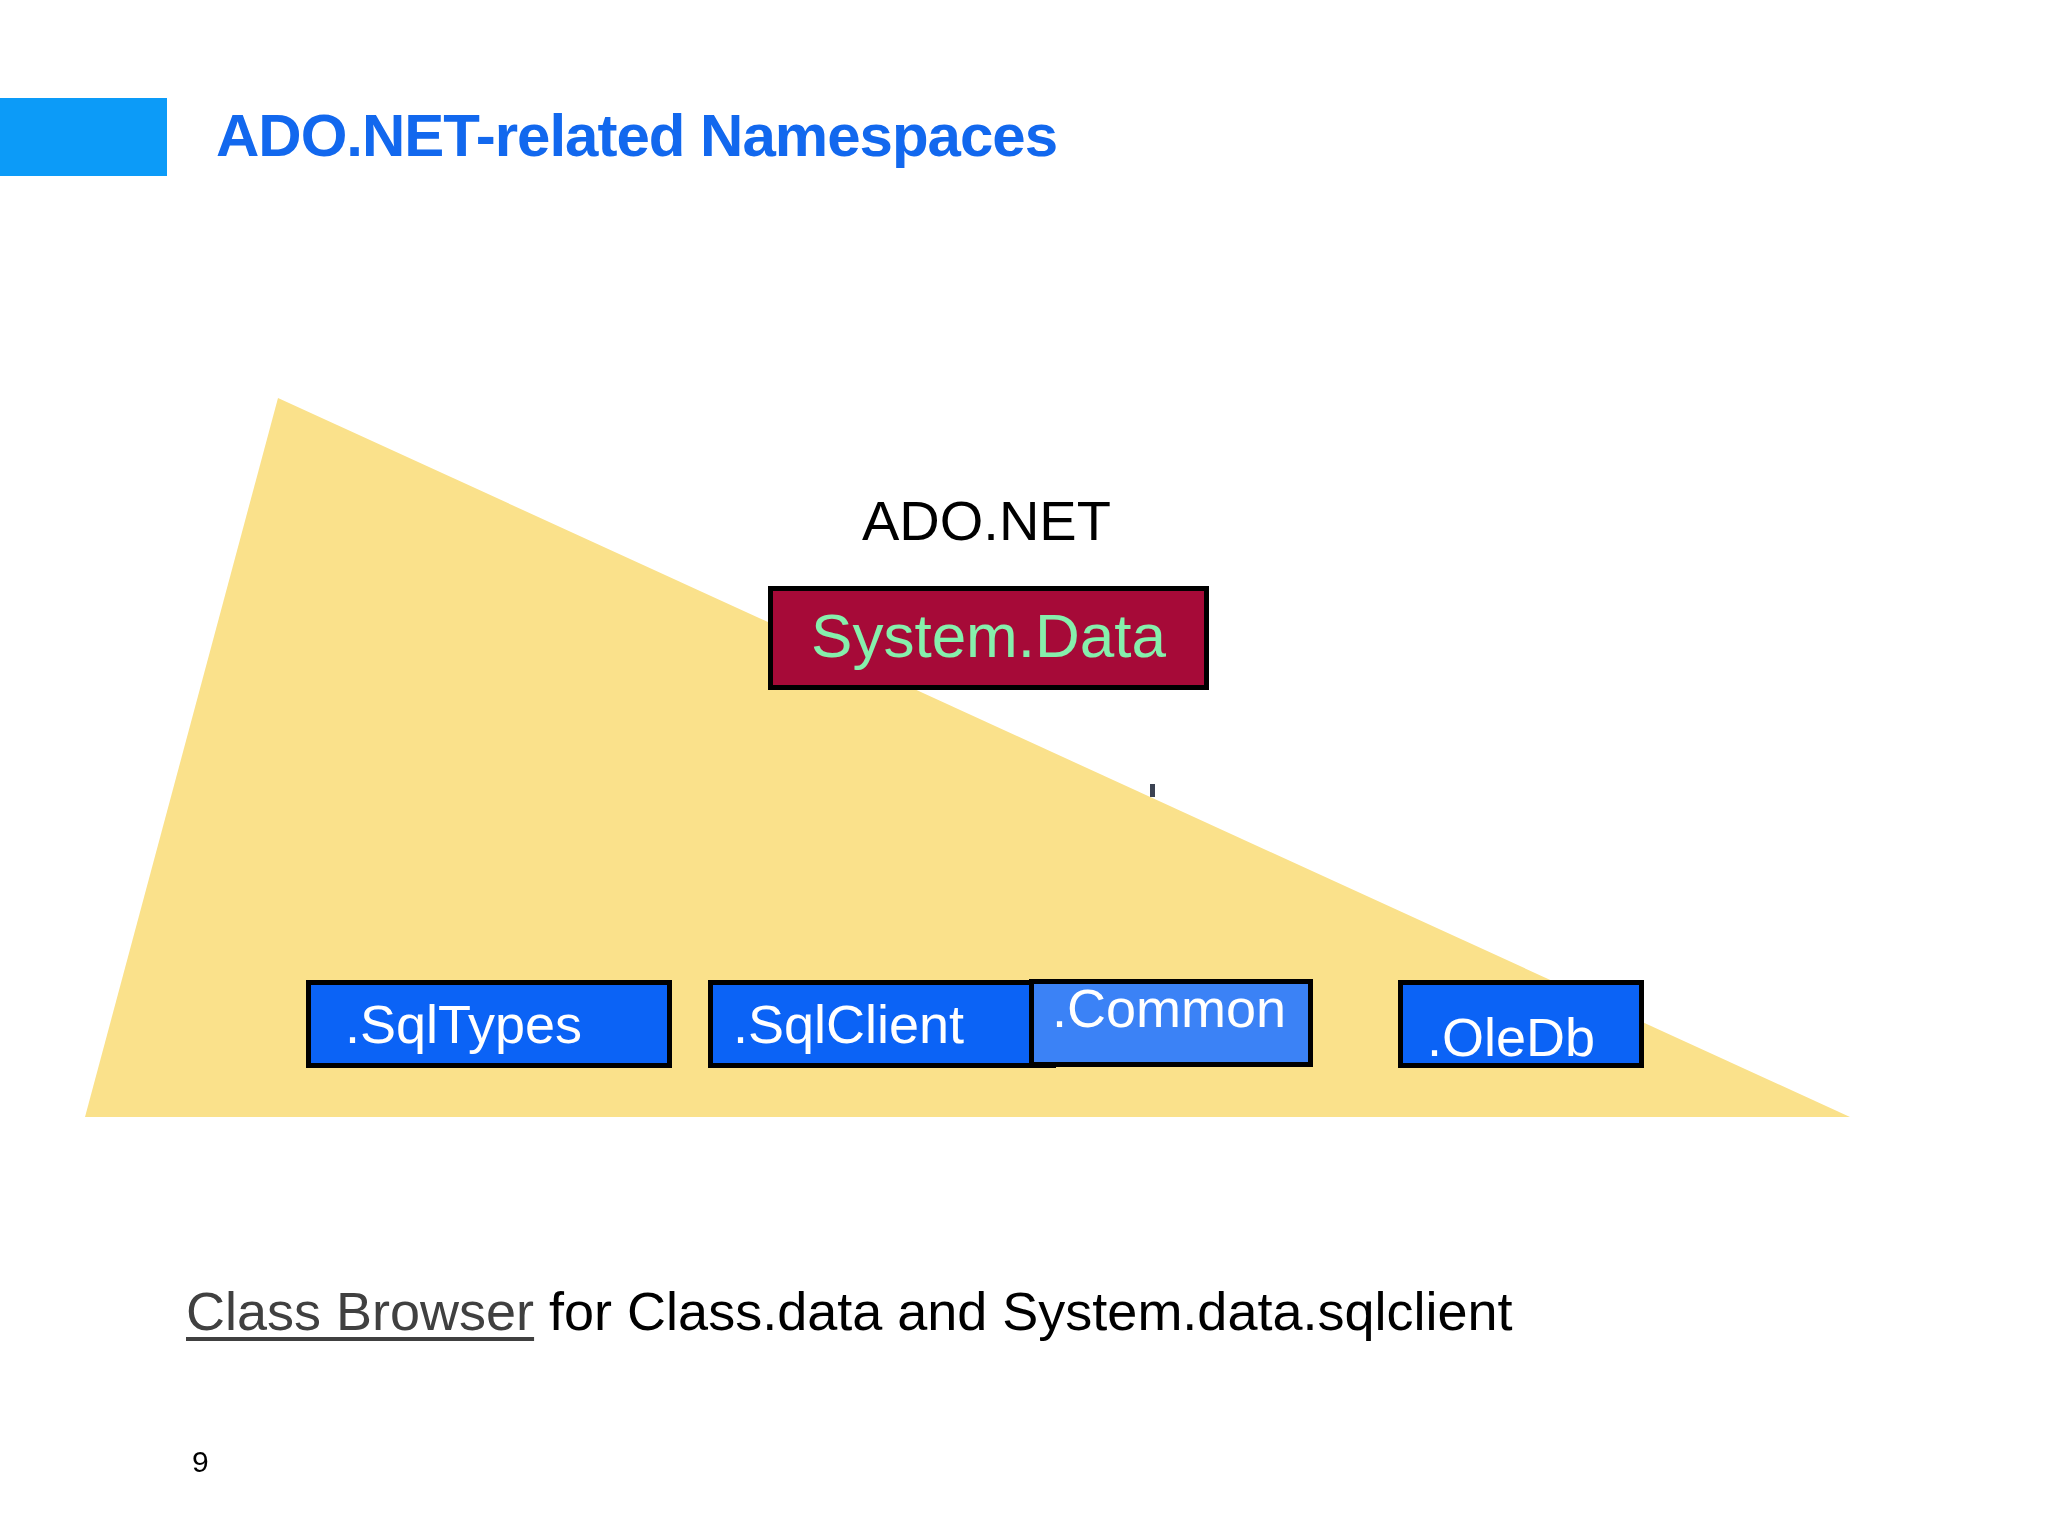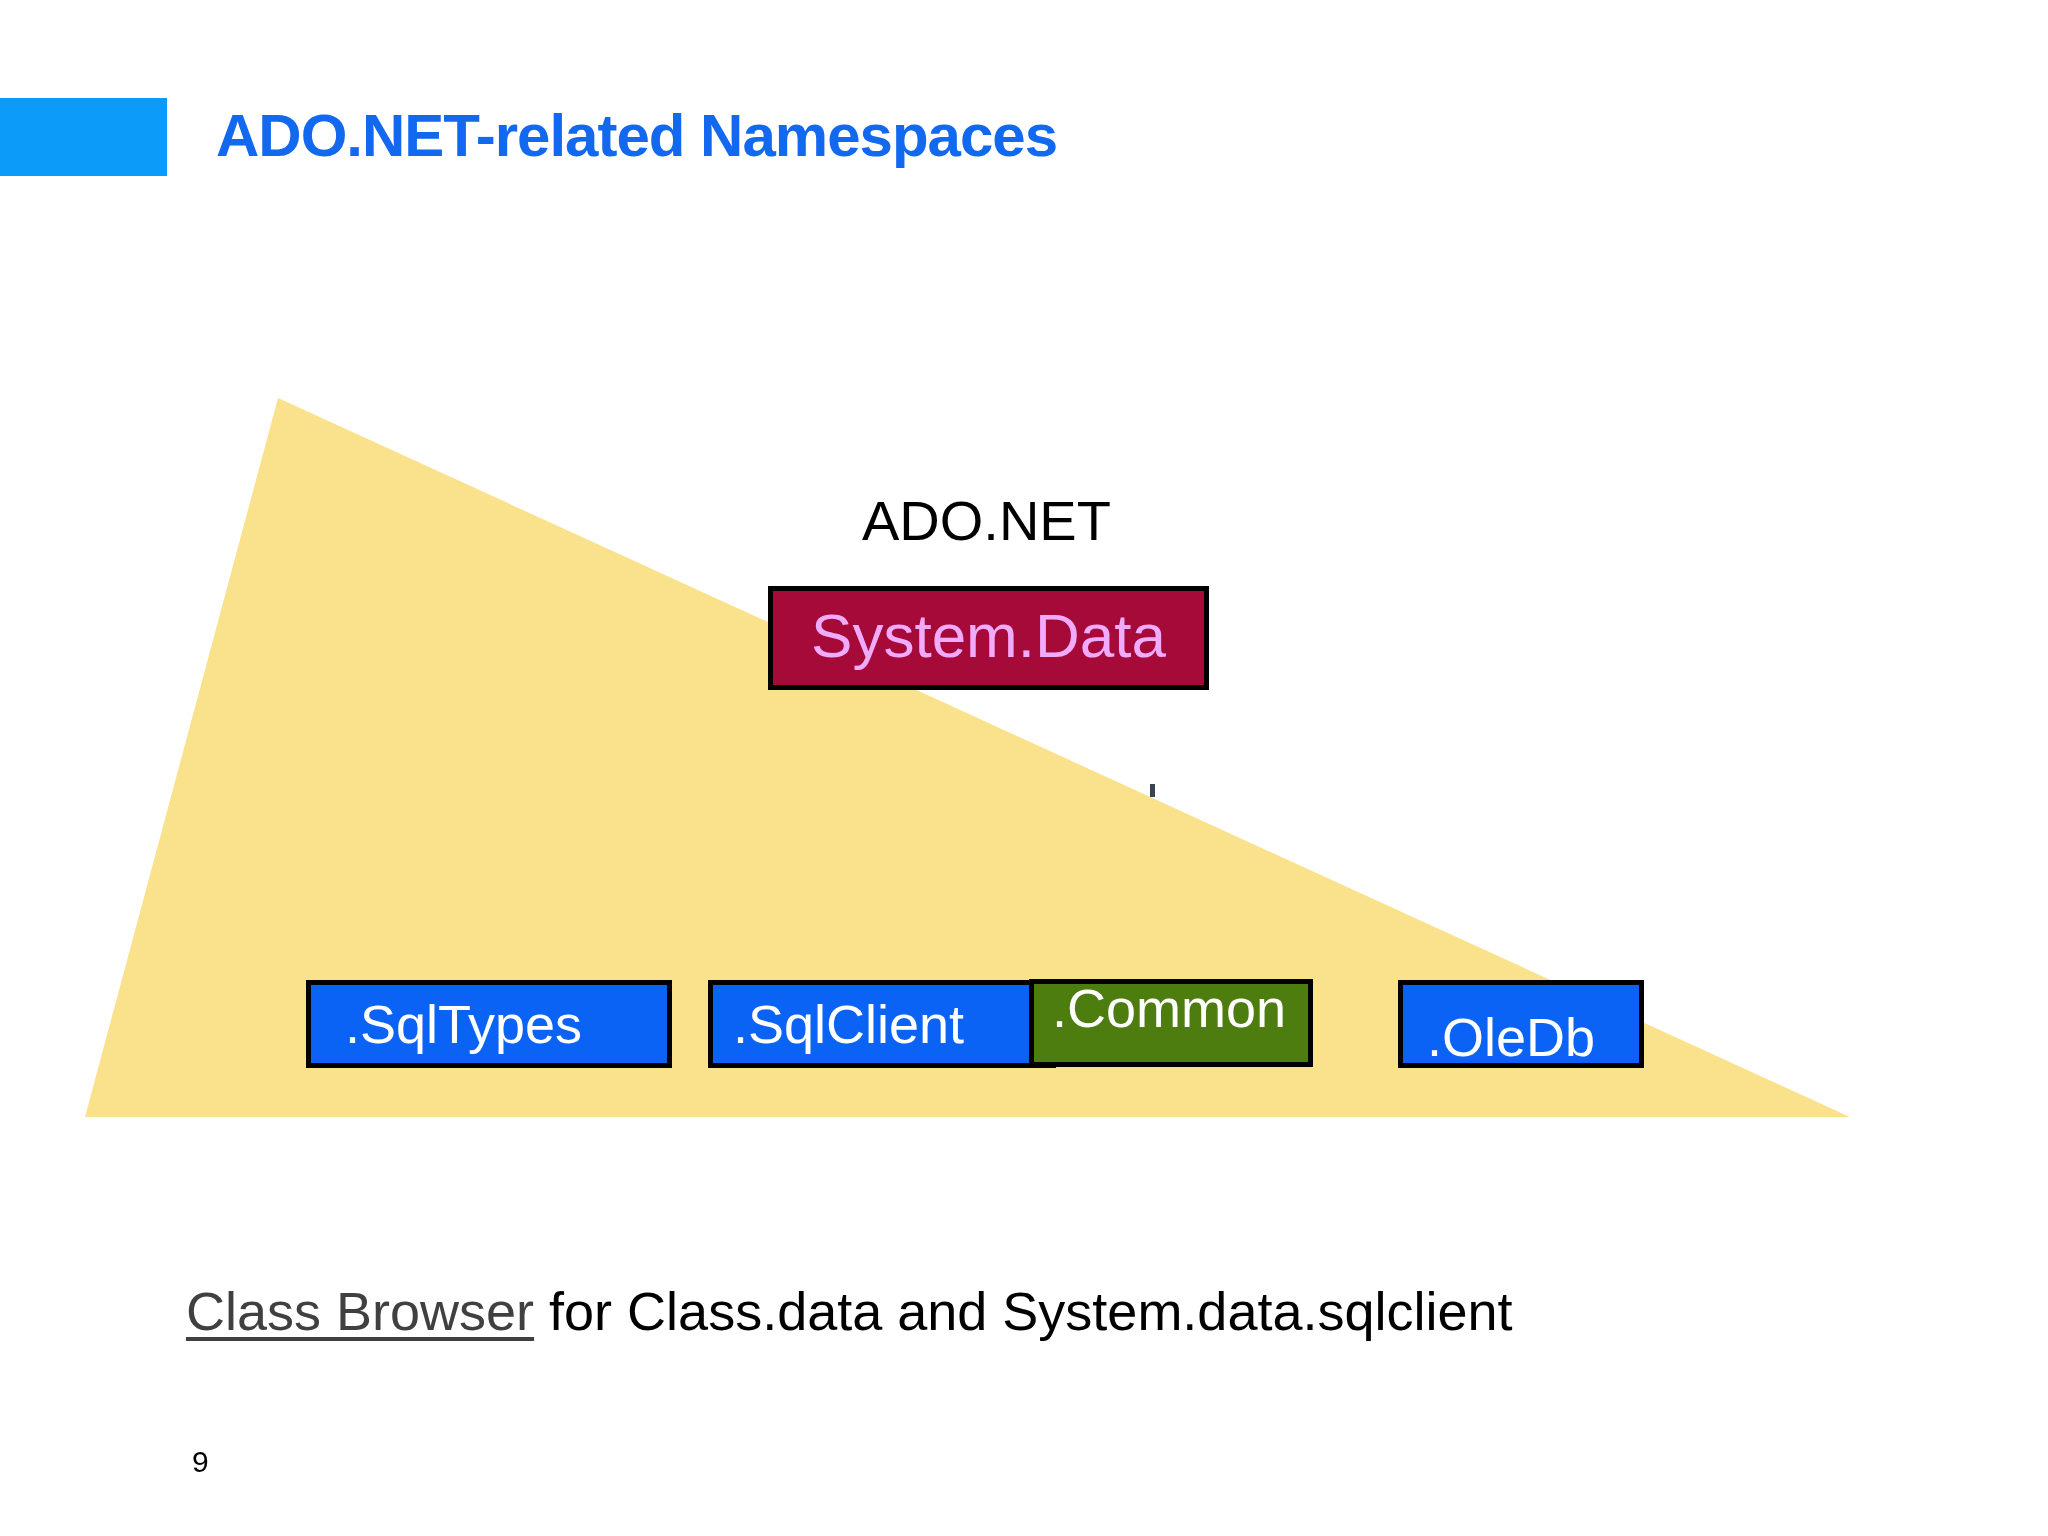--- a/index.html
+++ b/index.html
@@ -190,34 +190,34 @@
 
   <div id="diagram">
 
     <svg id="triangle-svg" viewBox="0 0 2048 1536">
       <polygon id="triangle-poly" points="278,398 1850,1117 85,1117" fill="#FAE18B" stroke="none"></polygon>
     </svg>
 
     <div id="adonet-label">ADO.NET</div>
 
     <div id="box-system-data" class="ns-box" style="background: rgb(166, 10, 56); border-color: rgb(0, 0, 0);">
-      <span class="ns-label" style="color: #f0abfc;">System.Data</span>
+      <span class="ns-label" style="color: #86efac;">System.Data</span>
     </div>
 
     <div id="stray-mark"></div>
 
     <div id="box-sqlclient" class="ns-box ns-box-blue" style="background: rgb(11, 99, 246); border-color: rgb(0, 0, 0);">
       <span class="ns-label" style="color: rgb(255, 255, 255);">.SqlClient</span>
     </div>
 
     <div id="box-sqltypes" class="ns-box ns-box-blue" style="background: rgb(11, 99, 246); border-color: rgb(0, 0, 0);">
       <span class="ns-label" style="color: rgb(255, 255, 255);">.SqlTypes</span>
     </div>
 
-    <div id="box-common" class="ns-box ns-box-blue" style="background: #4d7c0f; border-color: rgb(0, 0, 0);">
+    <div id="box-common" class="ns-box ns-box-blue" style="background: #3b82f6; border-color: rgb(0, 0, 0);">
       <span class="ns-label" style="color: rgb(255, 255, 255);">.Common</span>
     </div>
 
     <div id="box-oledb" class="ns-box ns-box-blue" style="background: rgb(11, 99, 246); border-color: rgb(0, 0, 0);">
       <span class="ns-label" style="color: rgb(255, 255, 255);">.OleDb</span>
     </div>
 
   </div>
 
   <div id="caption"><a id="caption-link" href="#" style="color: #404040; margin-left: 8px;">Class Browser</a><span id="caption-rest"> for Class.data and System.data.sqlclient</span></div>

